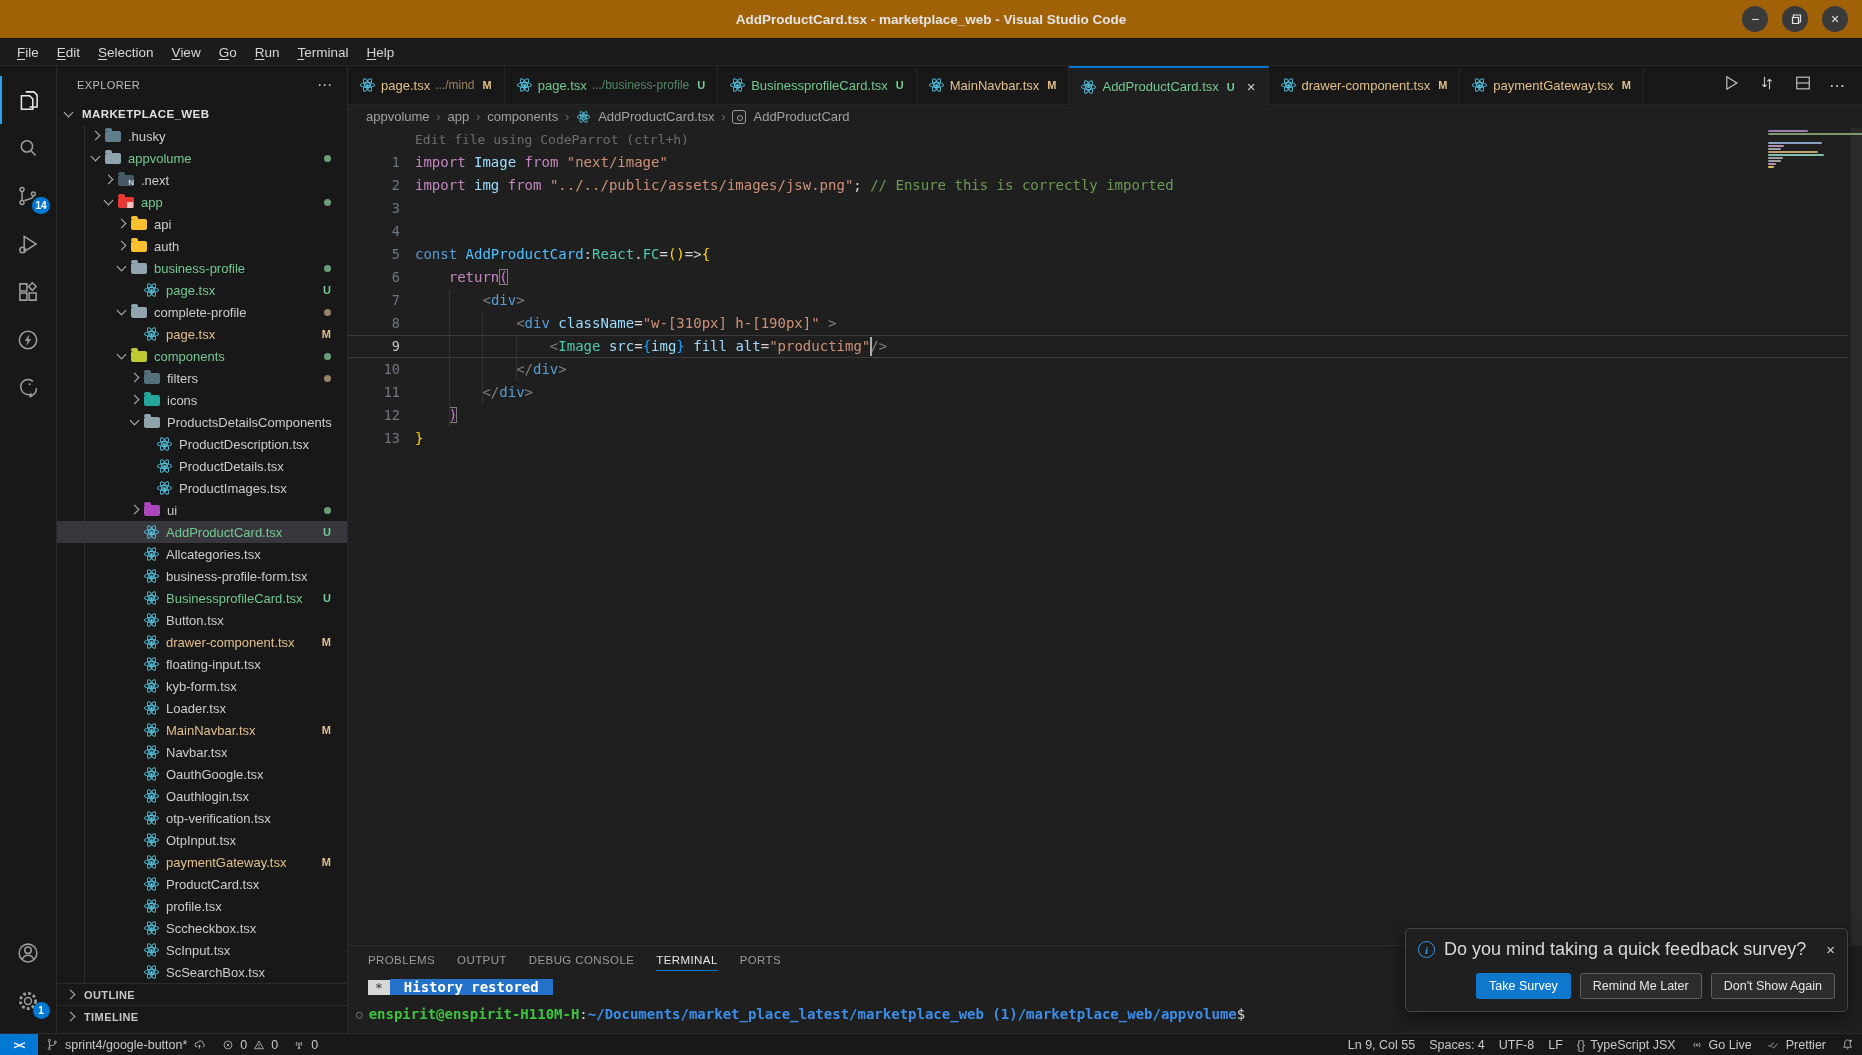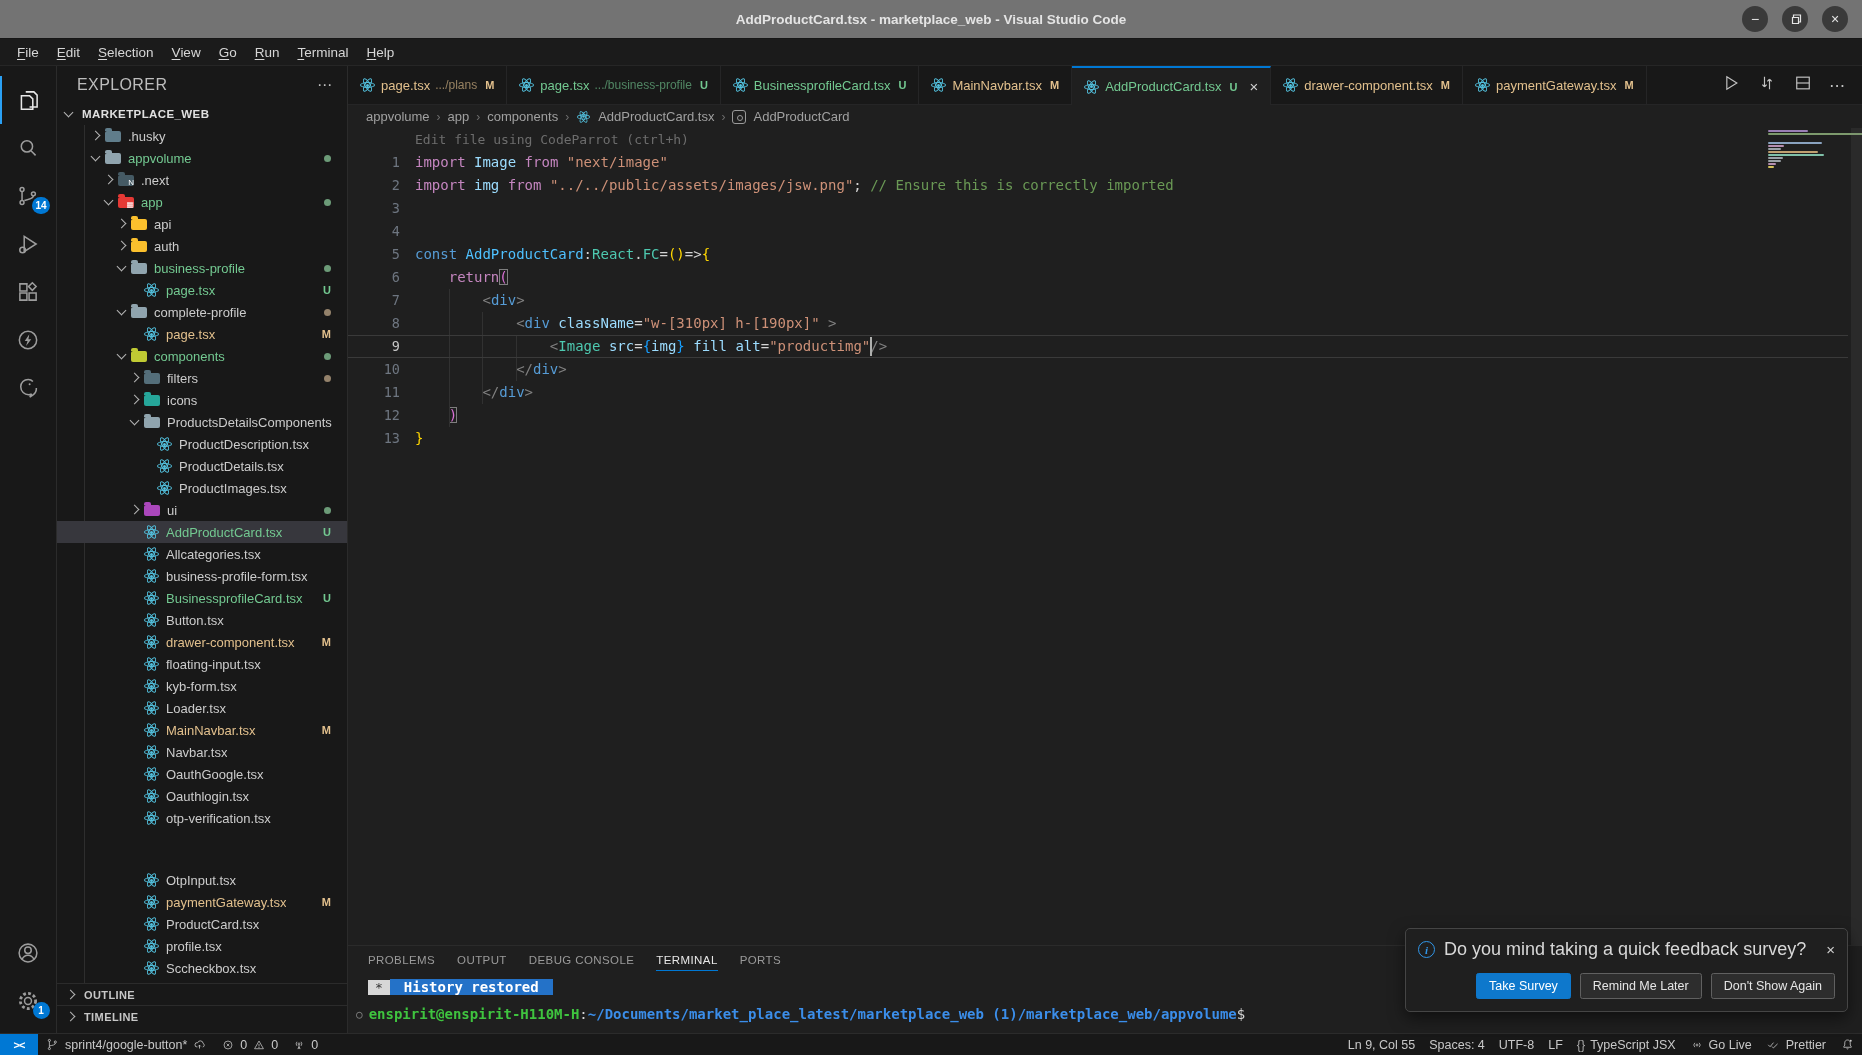--- a/index.html
+++ b/index.html
@@ -1,21 +1,21 @@
 <!DOCTYPE html>
 <html><head>
 <meta charset="utf-8">
 <style>
   *{box-sizing:border-box;margin:0;padding:0}
   html,body{width:1862px;height:1055px;background:#1f1f1f;overflow:hidden;
     font-family:"Liberation Sans","DejaVu Sans",sans-serif;color:#cccccc;-webkit-font-smoothing:antialiased}
   #app{position:relative;width:1862px;height:1055px;display:flex;flex-direction:column;background:#1f1f1f}
 
   
-  .titlebar{height:39px;background:#737373;display:flex;align-items:center;justify-content:center;position:relative;border-bottom:1px solid #161616}
+  .titlebar{height:39px;background:#a16207;display:flex;align-items:center;justify-content:center;position:relative;border-bottom:1px solid #161616}
   .title{font-size:13.5px;font-weight:bold;color:#e4e4e4}
   .winctl{position:absolute;right:14px;top:6px;display:flex;gap:14px}
   .wbtn{width:26px;height:26px;border-radius:50%;background:#3a3a3a;color:#e6e6e6;display:flex;align-items:center;justify-content:center;font-size:14px;line-height:1}
   .wbtn svg{display:block}
 
   
   .menubar{height:27px;background:#1b1b1b;display:flex;align-items:center;padding-left:8px;border-bottom:1px solid #262626}
   .menu-item{font-size:13.5px;color:#d6d6d6;padding:3px 9px;border-radius:4px;cursor:default}
   .menu-item u{text-decoration:underline;text-underline-offset:2px}
 
@@ -27,21 +27,21 @@
   .aicon{width:57px;height:48px;display:flex;align-items:center;justify-content:center;position:relative;color:#9d9d9d}
   .aicon svg{stroke:#9d9d9d;fill:none;stroke-width:1.4}
   .aicon.active{border-left:2px solid #2aa0f4}
   .aicon.active svg{stroke:#e7e7e7}
   .abadge{position:absolute;right:7px;bottom:6px;background:#0078d4;color:#fff;font-size:10px;font-weight:bold;border-radius:9px;min-width:17px;height:17px;display:flex;align-items:center;justify-content:center;padding:0 3px}
   .aspacer{flex:1}
 
   
   .sidebar{width:291px;background:#181818;border-right:1px solid #2b2b2b;display:flex;flex-direction:column;min-height:0;position:relative}
   .sb-head{height:37px;display:flex;align-items:center;justify-content:space-between;padding:0 14px 0 20px}
-  .sb-title{font-size:16px;letter-spacing:.4px;color:#bdbdbd}
+  .sb-title{font-size:11px;letter-spacing:.4px;color:#bdbdbd}
   .sb-more{color:#c0c0c0;font-size:15px;letter-spacing:1px}
   .rootrow{height:22px;display:flex;align-items:center;gap:4px;padding-left:4px;font-size:11.5px;font-weight:bold;letter-spacing:.4px;color:#e0e0e0}
   .tree{flex:1;overflow:hidden;position:relative;font-size:13px}
   .tree::before{content:"";position:absolute;left:27px;top:0;bottom:0;width:1px;background:#2e2e2e}
   .trow{height:22px;display:flex;align-items:center;position:relative;color:#cccccc}
   .trow.sel{background:#37373d}
   .chev{width:14px;height:14px;position:relative;flex:none;margin-right:3px}
   .chev::before{content:"";position:absolute;left:4px;top:3px;width:6px;height:6px;border-right:1.4px solid #b5b5b5;border-bottom:1.4px solid #b5b5b5}
   .chev.col::before{transform:rotate(-45deg)}
   .chev.exp::before{transform:rotate(45deg);top:2px}
@@ -476,21 +476,21 @@
             <span class="tlab st-def">Oauthlogin.tsx</span>
           </div>
           <div class="trow" style="padding-left: 87px;">
             <span class="ricon">
               <i></i>
               <i></i>
               <i></i>
             </span>
             <span class="tlab st-def">otp-verification.tsx</span>
           </div>
-          <div class="trow" style="padding-left: 87px; margin-top: 40px;">
+          <div class="trow" style="padding-left: 87px;">
             <span class="ricon">
               <i></i>
               <i></i>
               <i></i>
             </span>
             <span class="tlab st-def">OtpInput.tsx</span>
           </div>
           <div class="trow" style="padding-left: 87px;">
             <span class="ricon">
               <i></i>
@@ -555,21 +555,21 @@
     <div class="edcol">
       <div class="tabbar">
         <div class="tabs" id="tabs">
             <div class="tab">
               <span class="ricon">
                 <i></i>
                 <i></i>
                 <i></i>
               </span>
               <span class="tlabel st-mod">page.tsx</span>
-              <span class="tdesc st-mod">.../plans</span>
+              <span class="tdesc st-mod">.../mind</span>
               <span class="tbadge st-mod">M</span>
             </div>
             <div class="tab">
               <span class="ricon">
                 <i></i>
                 <i></i>
                 <i></i>
               </span>
               <span class="tlabel st-unt">page.tsx</span>
               <span class="tdesc st-unt">.../business-profile</span>

